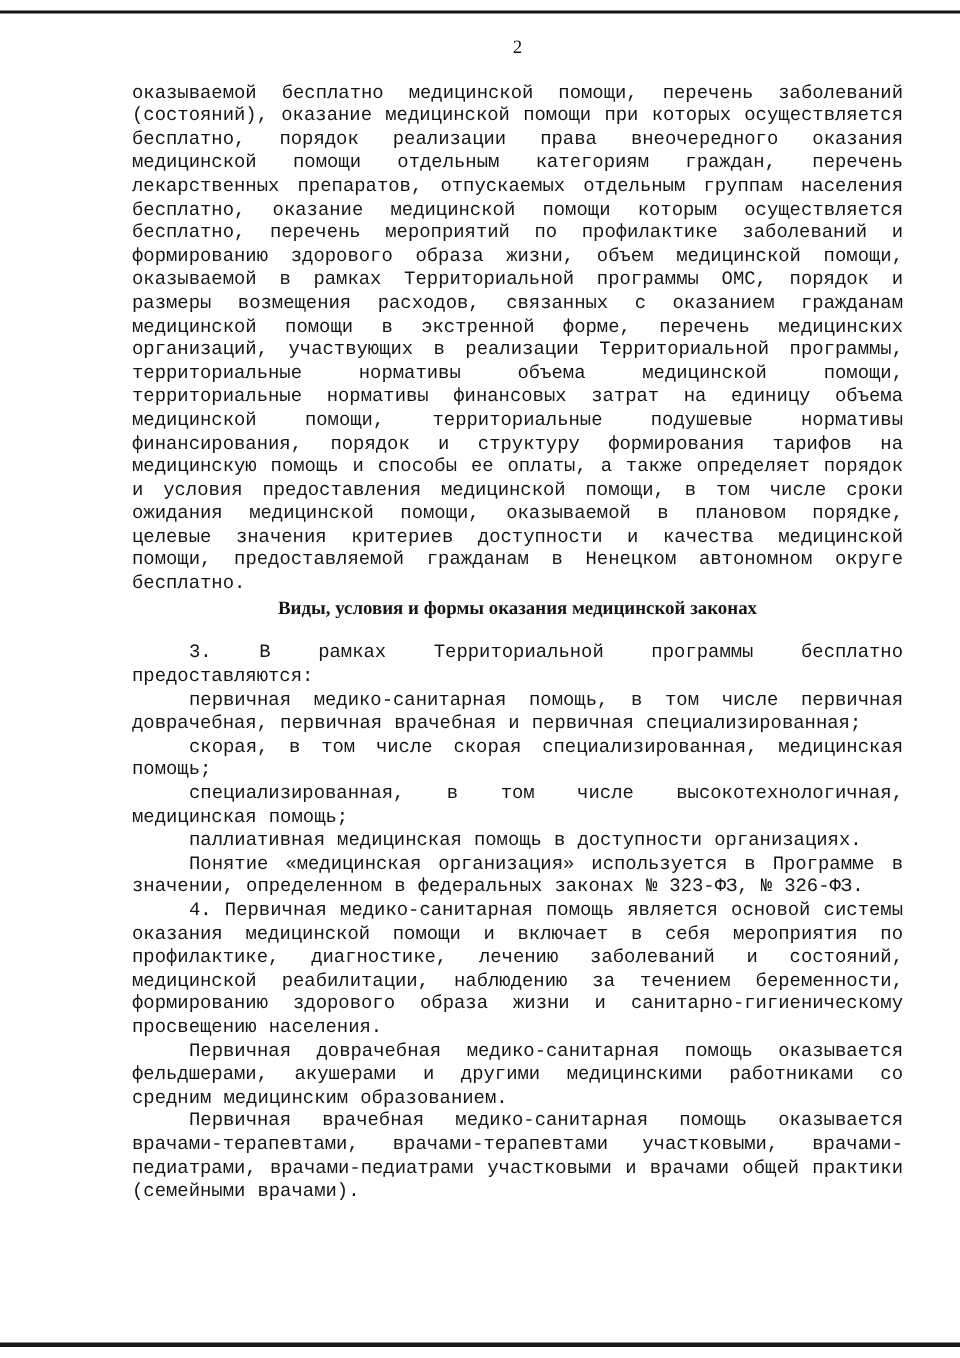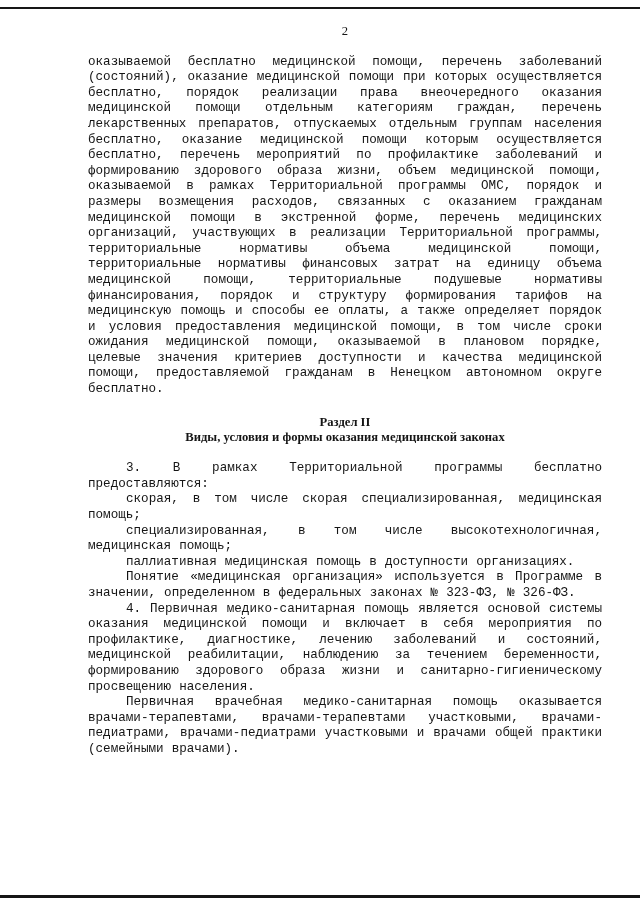--- a/index.html
+++ b/index.html
@@ -74,25 +74,26 @@
 </head>
 <body>
 
 <div class="scan-border-top"></div>
 
 <div class="content">
   <div class="page-number">2</div>
 
   <p class="para no-indent">оказываемой бесплатно медицинской помощи, перечень заболеваний (состояний), оказание медицинской помощи при которых осуществляется бесплатно, порядок реализации права внеочередного оказания медицинской помощи отдельным категориям граждан, перечень лекарственных препаратов, отпускаемых отдельным группам населения бесплатно, оказание медицинской помощи которым осуществляется бесплатно, перечень мероприятий по профилактике заболеваний и формированию здорового образа жизни, объем медицинской помощи, оказываемой в рамках Территориальной программы ОМС, порядок и размеры возмещения расходов, связанных с оказанием гражданам медицинской помощи в экстренной форме, перечень медицинских организаций, участвующих в реализации Территориальной программы, территориальные нормативы объема медицинской помощи, территориальные нормативы финансовых затрат на единицу объема медицинской помощи, территориальные подушевые нормативы финансирования, порядок и структуру формирования тарифов на медицинскую помощь и способы ее оплаты, а также определяет порядок и условия предоставления медицинской помощи, в том числе сроки ожидания медицинской помощи, оказываемой в плановом порядке, целевые значения критериев доступности и качества медицинской помощи, предоставляемой гражданам в Ненецком автономном округе бесплатно.</p>
 
-  <p class="heading section-label">Раздел II</p>
   <p class="heading section-title">Виды, условия и формы оказания медицинской законах</p>
 
   <p class="para">3. В рамках Территориальной программы бесплатно предоставляются:</p>
+  <p class="para">первичная медико-санитарная помощь, в том числе первичная доврачебная, первичная врачебная и первичная специализированная;</p>
   <p class="para">скорая, в том числе скорая специализированная, медицинская помощь;</p>
   <p class="para">специализированная, в том числе высокотехнологичная, медицинская помощь;</p>
   <p class="para">паллиативная медицинская помощь в доступности организациях.</p>
   <p class="para">Понятие «медицинская организация» используется в Программе в значении, определенном в федеральных законах № 323-ФЗ, № 326-ФЗ.</p>
   <p class="para">4. Первичная медико-санитарная помощь является основой системы оказания медицинской помощи и включает в себя мероприятия по профилактике, диагностике, лечению заболеваний и состояний, медицинской реабилитации, наблюдению за течением беременности, формированию здорового образа жизни и санитарно-гигиеническому просвещению населения.</p>
+  <p class="para">Первичная доврачебная медико-санитарная помощь оказывается фельдшерами, акушерами и другими медицинскими работниками со средним медицинским образованием.</p>
   <p class="para">Первичная врачебная медико-санитарная помощь оказывается врачами-терапевтами, врачами-терапевтами участковыми, врачами-педиатрами, врачами-педиатрами участковыми и врачами общей практики (семейными врачами).</p>
 </div>
 
 <div class="scan-border-bottom"></div>
 
 </body></html>

